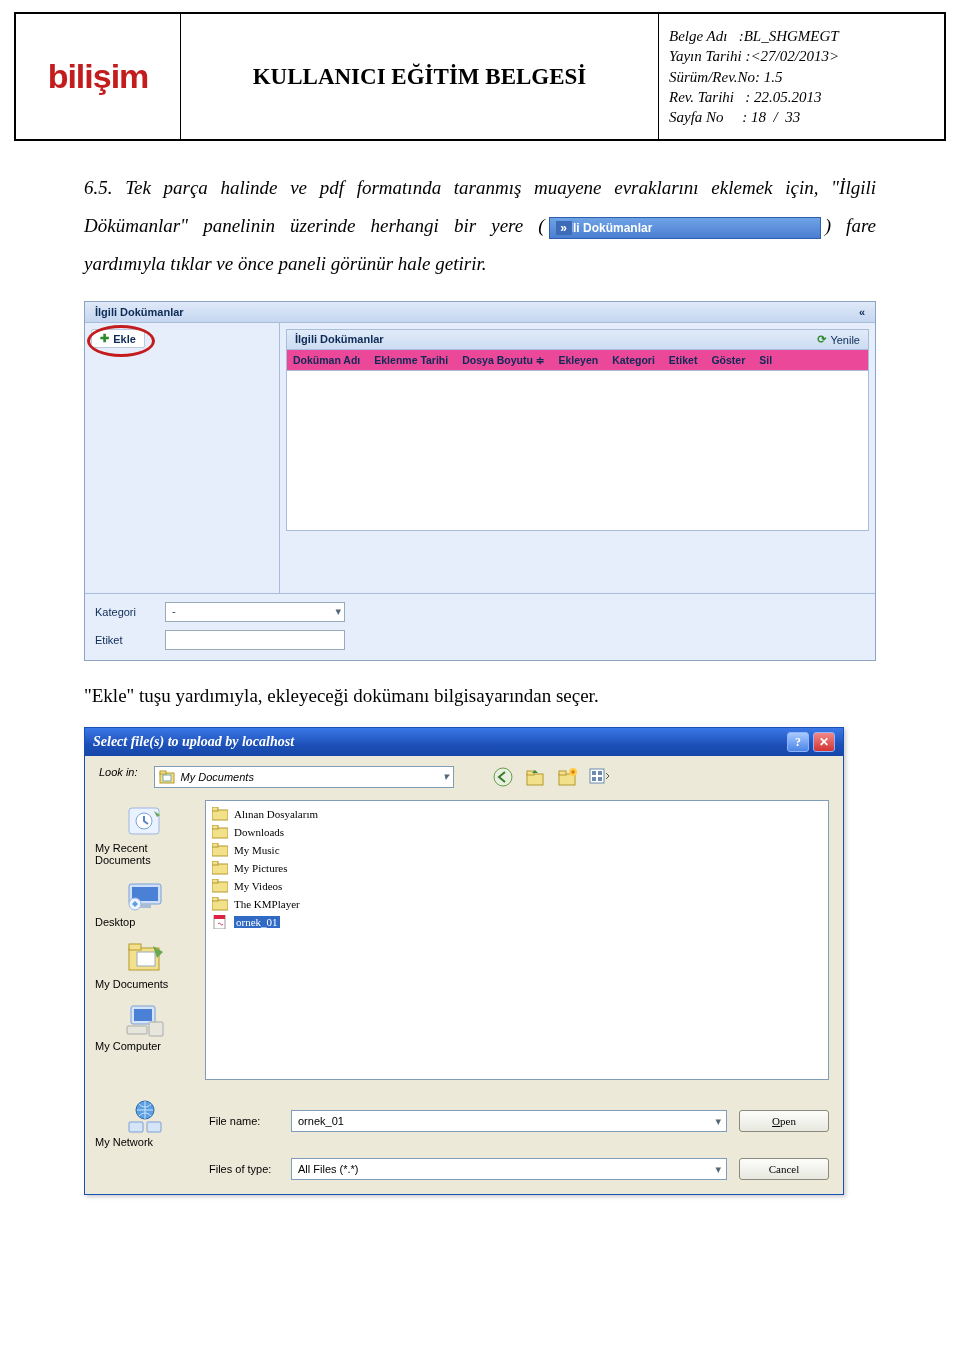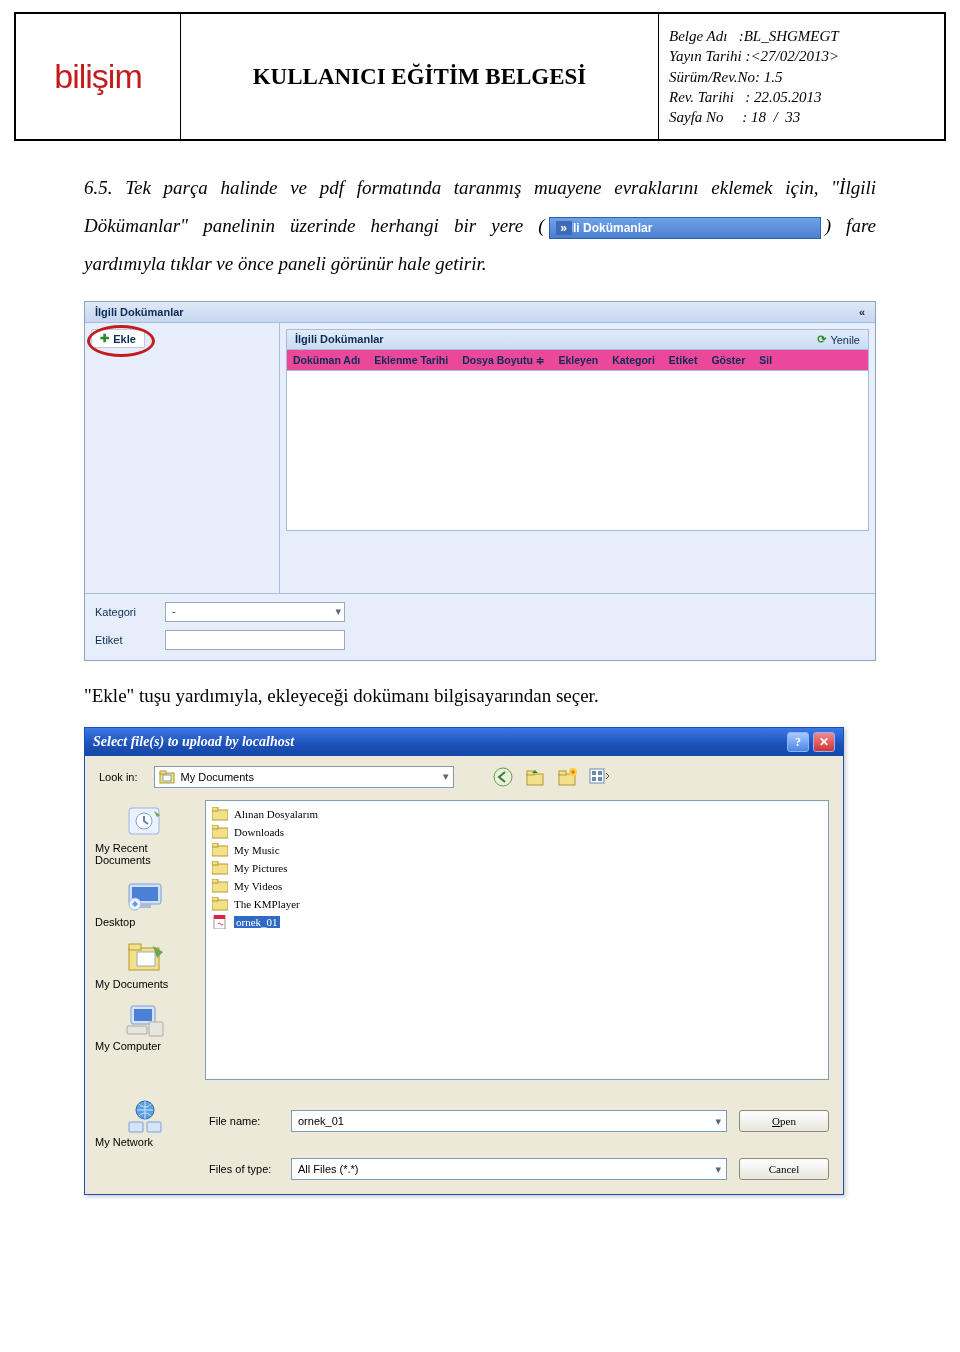--- a/index.html
+++ b/index.html
@@ -21,21 +21,21 @@
     width: 165px;
     display: flex;
     align-items: center;
     justify-content: center;
     border-right: 1px solid #000;
     padding: 6px 4px;
   }
   .logo {
     font-family: Arial, Helvetica, sans-serif;
     font-size: 34px;
-    font-weight: 400;
+    font-weight: 700;
     color: #c41c1c;
     letter-spacing: -1px;
     position: relative;
   }
   .title-cell {
     flex: 1;
     display: flex;
     align-items: center;
     justify-content: center;
     border-right: 1px solid #000;
@@ -217,22 +217,23 @@
     border: 1px solid #8fb3ff;
     border-radius: 3px;
     display: inline-flex; align-items: center; justify-content: center;
     font: bold 12px Tahoma;
   }
   .wbtn.help { background: linear-gradient(#a8caff,#4b86e6); color: #fff; }
   .wbtn.close { background: linear-gradient(#f28888,#d23434); color: #fff; }
   .win-toolbar {
     padding: 10px 14px 6px 14px;
     display: flex;
-    align-items: center;
+    align-items: flex-start;
     gap: 10px;
+    font-style: italic;
   }
   .win-toolbar label { width: auto; margin-right: 6px; }
   .tb-combo {
     flex: 0 0 300px;
     height: 22px;
     background: #fff;
     border: 1px solid #7a9;
     border-color: #7f9db9;
     display: flex;
     align-items: center;

